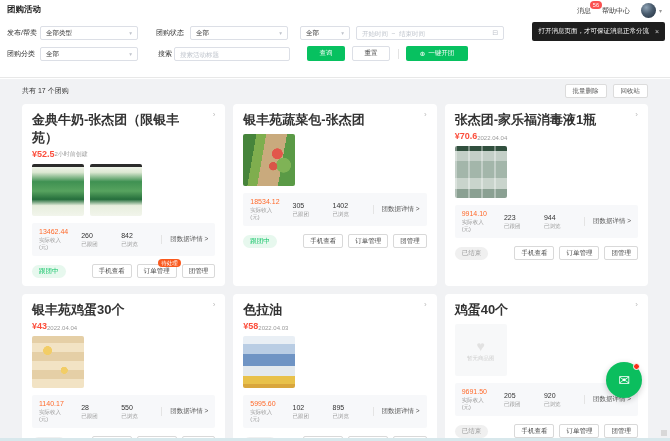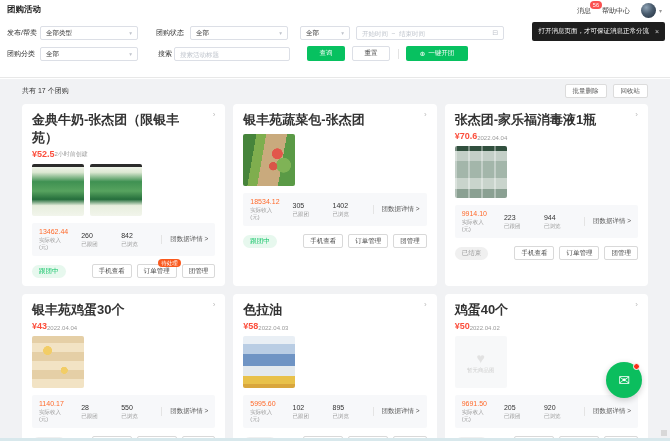--- a/index.html
+++ b/index.html
@@ -334,24 +334,20 @@
           <button class="cbtn"><span>团管理</span></button>
         </span>
       </div>
     </div>
 
     <div class="card">
       <div class="card-head">
         <div class="card-title">鸡蛋40个</div>
         <div class="chev">›</div>
       </div>
-      <div class="card-sub">
-        <span class="price">¥50</span>
-        <span class="cdate">2022.04.02</span>
-      </div>
       <div class="imgs">
         <div class="card-img ph">
           <span class="ph-heart">♥</span>
           <span class="ph-text">暂无商品图</span>
         </div>
       </div>
       <div class="stats">
         <div class="stat">
             <div class="sv orange">9691.50</div>
             <div class="sl">实际收入(元)</div>

